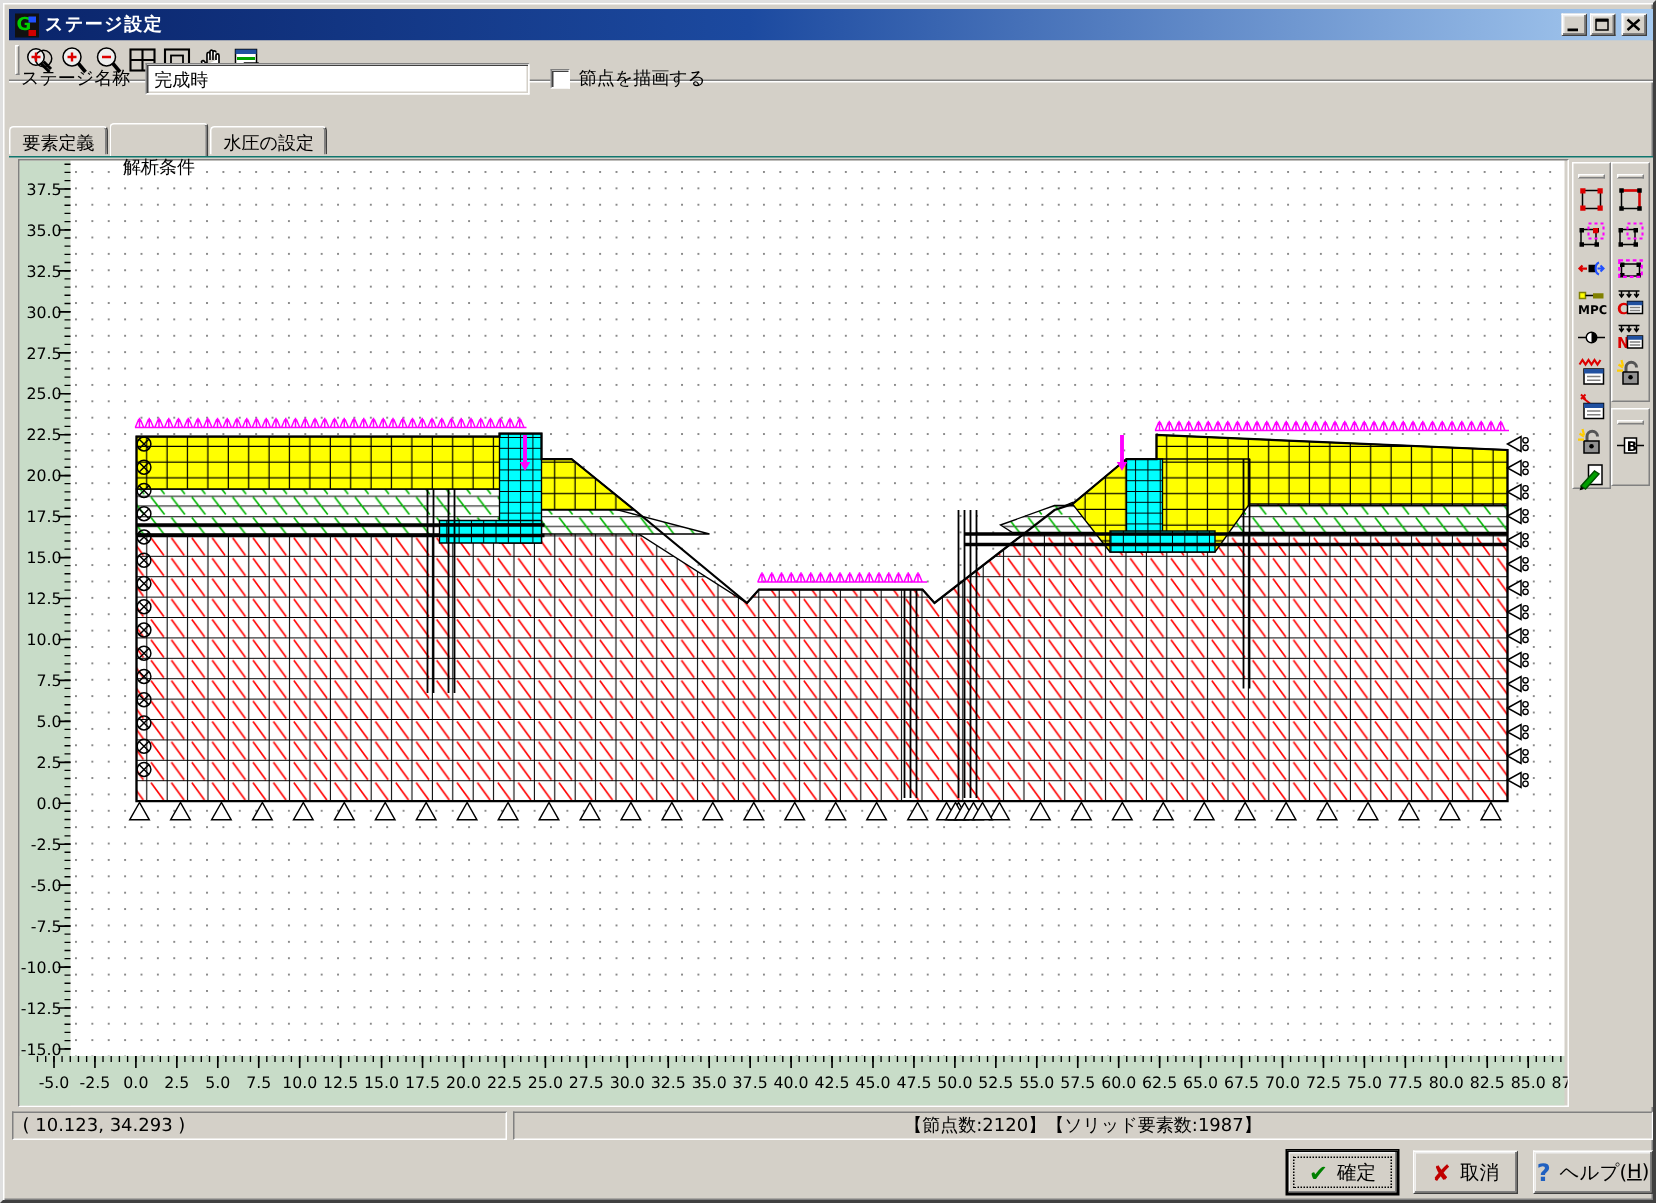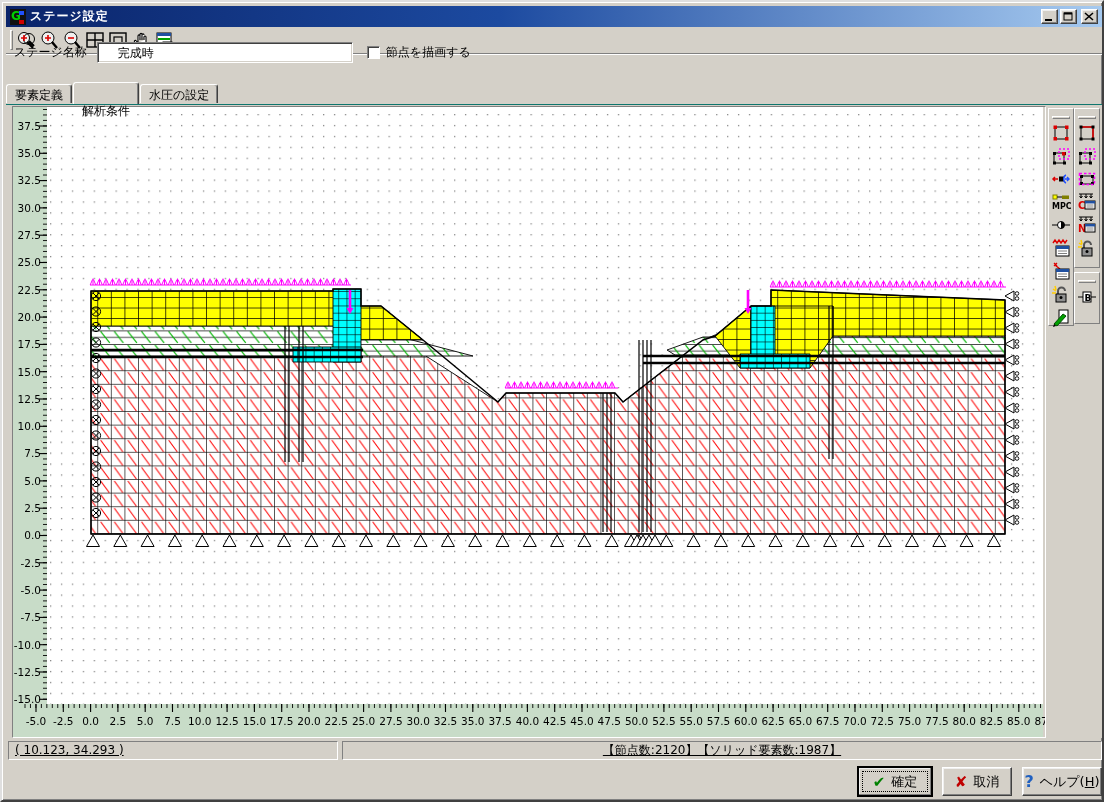--- a/index.html
+++ b/index.html
@@ -25,42 +25,42 @@
   
   #toolbar{position:absolute;left:4px;top:25px;width:1096px;height:27px;background:#d4d0c8;
     display:flex;align-items:center;border-bottom:1px solid #808080;box-shadow:0 1px 0 #fff;}
   .grip{width:3px;height:20px;margin:0 2px 0 4px;border:1px solid;border-color:#fff #808080 #808080 #fff;}
   .tbtn{width:23px;height:23px;display:flex;align-items:center;justify-content:center;}
   
   #stage-row{position:absolute;left:4px;top:37px;width:1096px;height:27px;display:flex;align-items:center;}
   #stage-label{margin-left:8px;}
   #stage-input{margin-left:10px;width:256px;height:21px;background:#fff;border:1px solid;
     border-color:#808080 #fff #fff #808080;box-shadow:inset 1px 1px 0 #404040,inset -1px -1px 0 #d4d0c8;
-    padding:2px 20px;font-size:12px;font-family:inherit;}
+    padding:2px 5px;font-size:12px;font-family:inherit;}
   #node-check-wrap{margin-left:14px;display:flex;align-items:center;}
   #node-checkbox{width:13px;height:13px;background:#fff;border:1px solid;
     border-color:#808080 #fff #fff #808080;box-shadow:inset 1px 1px 0 #404040;margin-right:6px;}
   
   #tabs{position:absolute;left:4px;top:80px;width:1024px;height:22px;display:flex;align-items:center;}
   .tab{height:19px;padding:2px 8px 0 8px;margin-right:1px;background:#d4d0c8;
     border:1px solid;border-color:#fff #404040 #d4d0c8 #fff;border-bottom:none;
     border-radius:3px 3px 0 0;box-shadow:inset -1px 0 0 #808080;font-size:12px;}
   .tab.active{height:22px;padding-top:20px;position:relative;z-index:3;}
   
   #main{position:absolute;left:4px;top:102px;width:1096px;height:634px;background:#d4d0c8;
     border-top:1px solid #0f766e;}
   #canvas-area{position:absolute;left:6px;top:1px;width:1034px;height:632px;
     border:1px solid;border-color:#808080 #fff #fff #808080;}
   #right-panel{position:absolute;left:1040px;top:1px;width:56px;height:632px;background:#d4d0c8;}
   .vtoolbar{position:absolute;width:26px;background:#d4d0c8;border:1px solid;
     border-color:#fff #808080 #808080 #fff;padding-top:5px;}
   .vgrip{height:3px;margin:2px 3px 3px 3px;border:1px solid;border-color:#fff #808080 #808080 #fff;}
   .vbtn{width:22px;height:22px;margin:0 auto 1px auto;display:flex;align-items:center;justify-content:center;}
   
-  #statusbar{position:absolute;left:4px;top:737px;width:1096px;height:22px;display:flex;align-items:center;text-decoration:underline;}
+  #statusbar{position:absolute;left:4px;top:737px;width:1096px;height:22px;display:flex;align-items:center;}
   .spanel{height:19px;border:1px solid;border-color:#808080 #fff #fff #808080;
     display:flex;align-items:center;padding:0 6px;font-size:12px;}
   #status-coords{width:330px;margin-left:2px;}
   #status-counts{flex:1;margin-left:4px;justify-content:center;}
   
   #footer{position:absolute;left:4px;top:760px;width:1096px;height:38px;}
   .fbtn{position:absolute;top:5px;height:29px;background:#d4d0c8;border:1px solid;
     border-color:#fff #404040 #404040 #fff;box-shadow:inset -1px -1px 0 #808080,inset 1px 1px 0 #efefef;
     display:flex;align-items:center;justify-content:center;font-size:13px;}
   #btn-ok{left:852px;width:74px;border:1px solid #000;outline:1px solid #000;}

